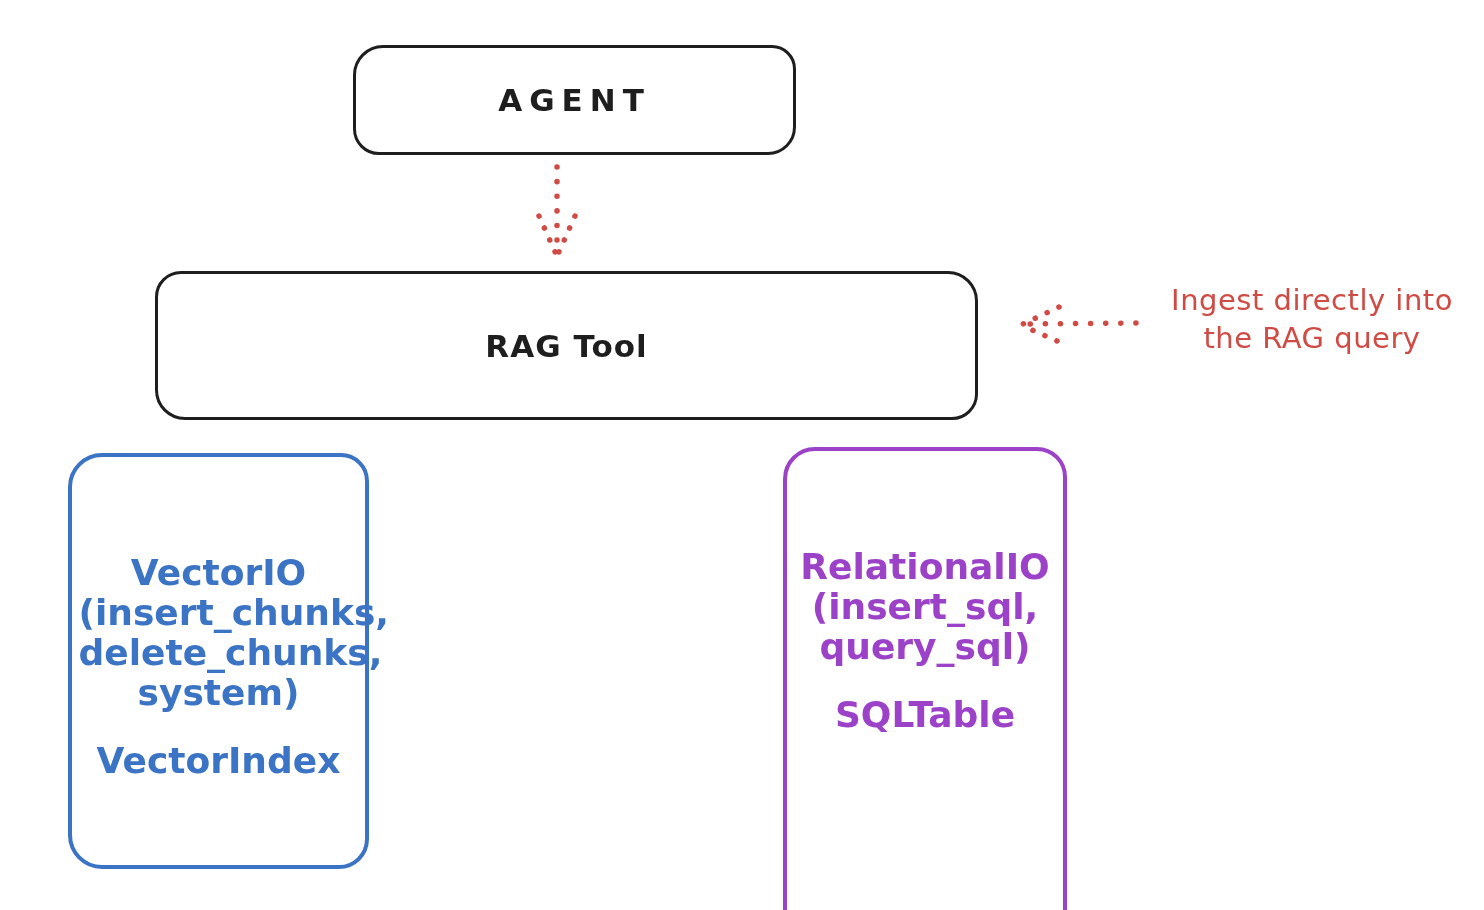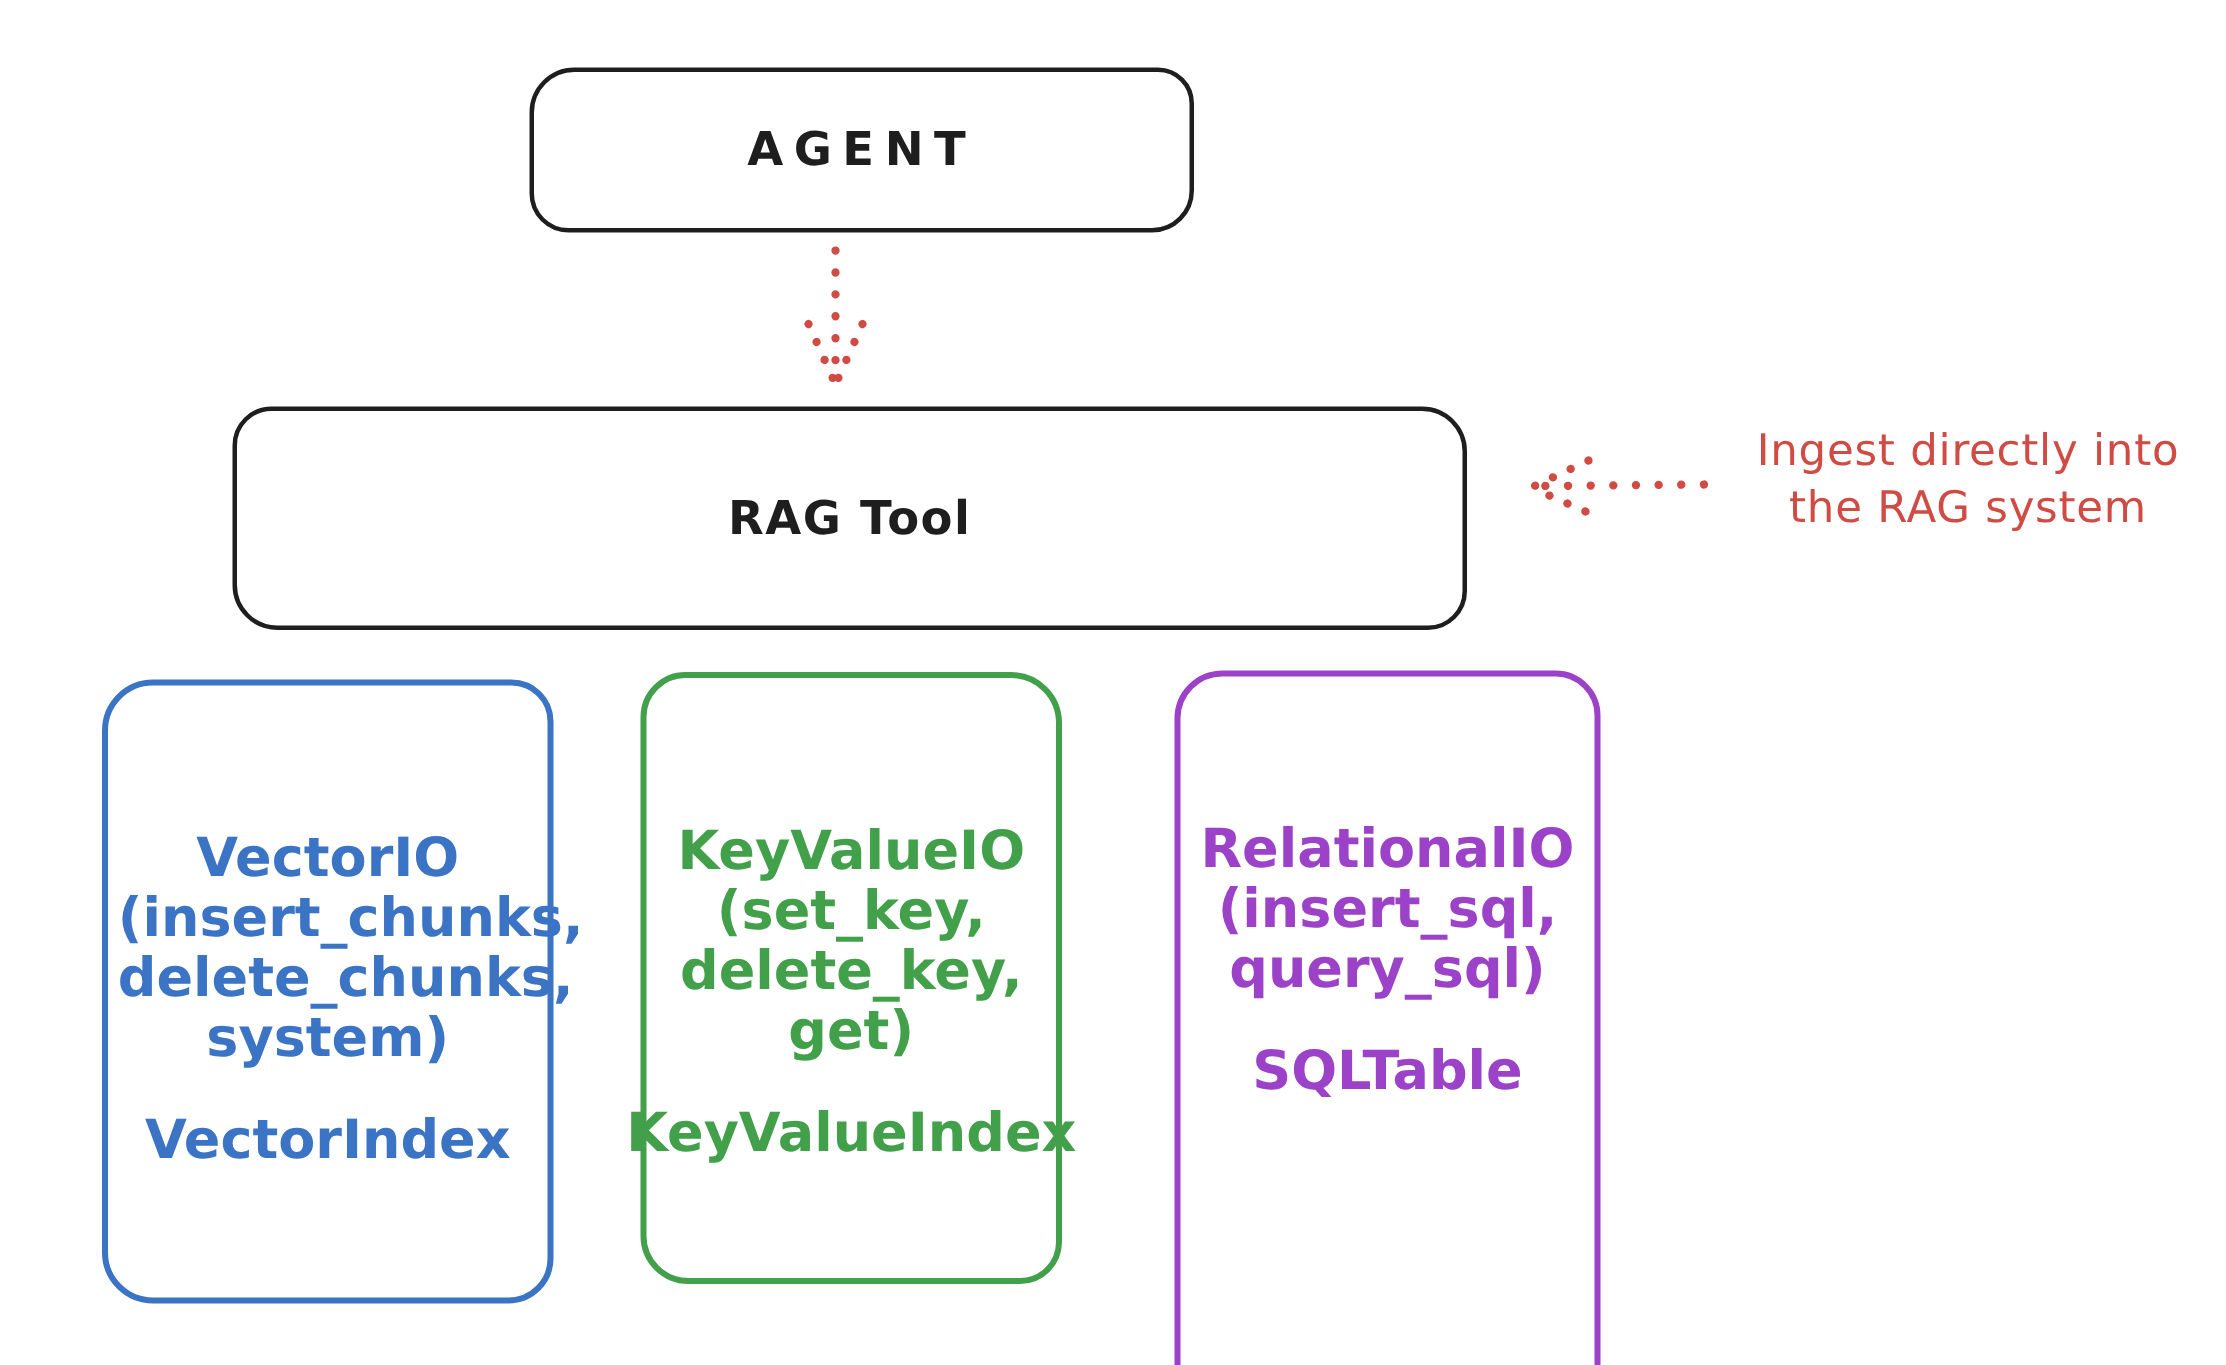--- a/index.html
+++ b/index.html
@@ -109,34 +109,29 @@
   <div class="arrow arrow-left">
     <svg width="130" height="54" viewBox="0 0 130 54" aria-hidden="true">
       <line x1="124" y1="24" x2="16" y2="25" stroke-dasharray="0.1 15"></line>
       <line x1="47" y1="8" x2="11" y2="25" stroke-dasharray="0.1 13"></line>
       <line x1="45" y1="42" x2="11" y2="27" stroke-dasharray="0.1 13"></line>
     </svg>
   </div>
 
   <div class="annotation">
     <div>Ingest directly into</div>
-    <div>the RAG system</div>
+    <div>the RAG query</div>
   </div>
 
   <div class="backend backend-vector">
     <div class="name">VectorIO</div>
     <div class="methods">(insert_chunks, delete_chunks, system)</div>
     <div class="index">VectorIndex</div>
   </div>
 
-  <div class="backend backend-keyvalue">
-    <div class="name">KeyValueIO</div>
-    <div class="methods">(set_key, delete_key, get)</div>
-    <div class="index">KeyValueIndex</div>
-  </div>
 
   <div class="backend backend-relational">
     <div class="name">RelationalIO</div>
     <div class="methods">(insert_sql, query_sql)</div>
     <div class="index">SQLTable</div>
   </div>
 
 </div>
 
 </body></html>

